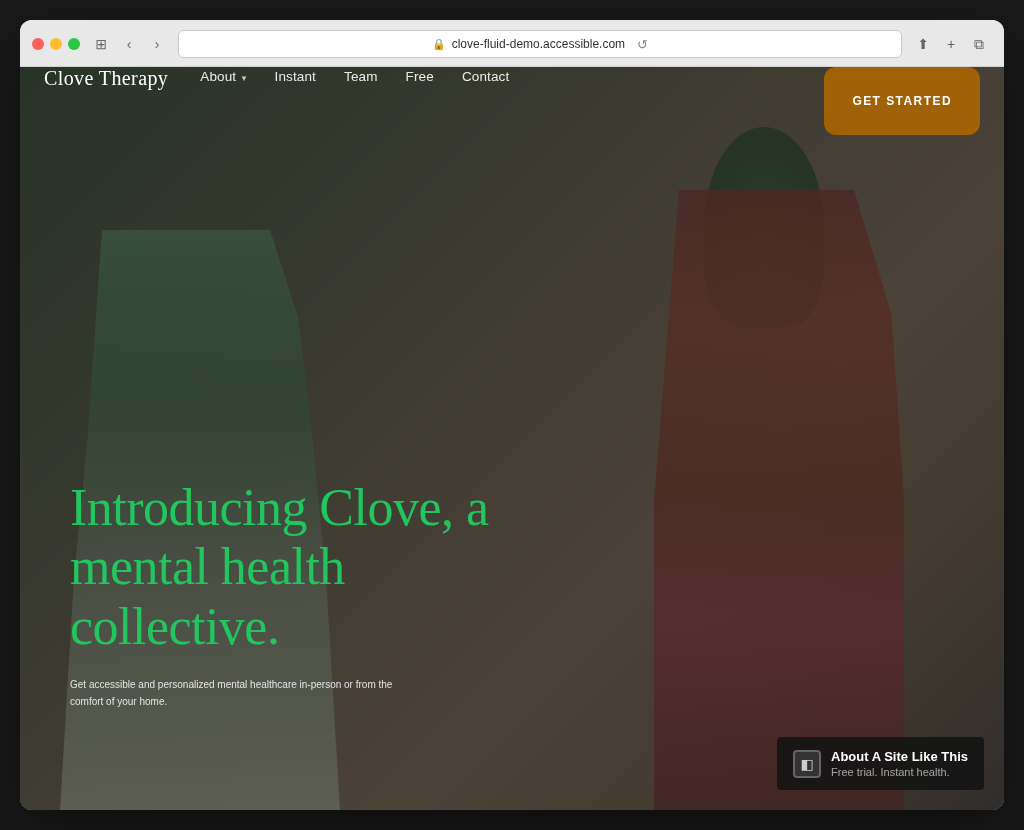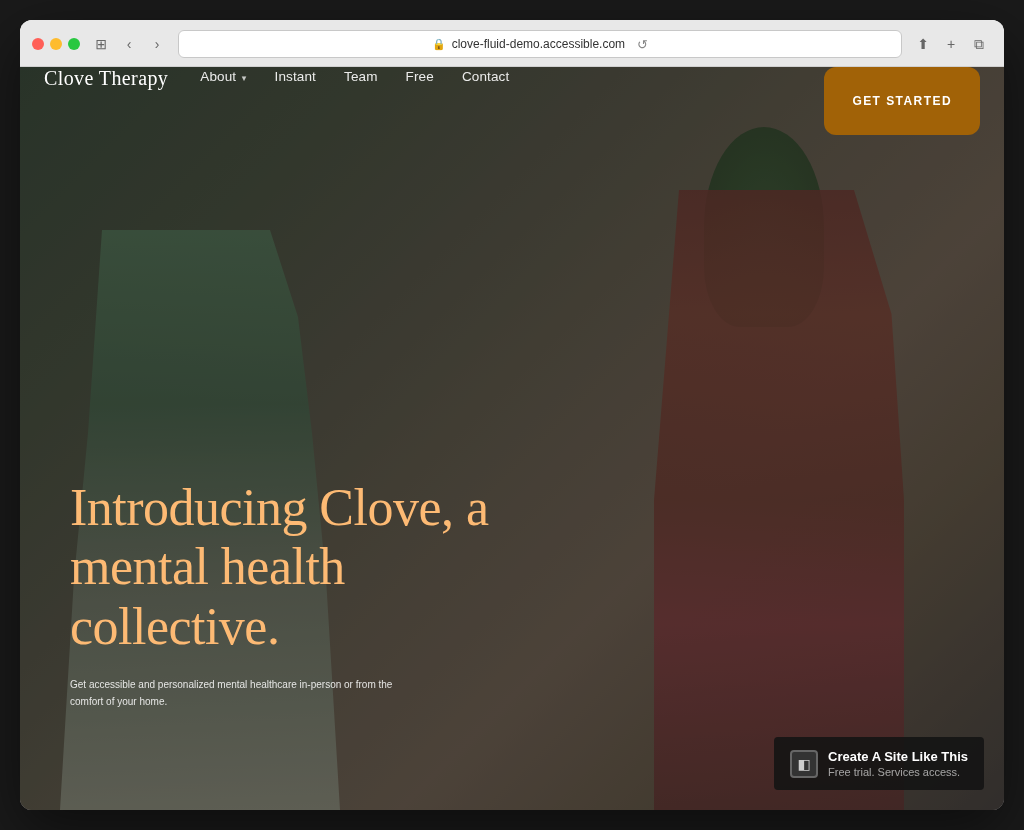--- a/index.html
+++ b/index.html
@@ -212,21 +212,21 @@
     
     .hero-content {
       position: absolute;
       bottom: 100px;
       left: 50px;
       max-width: 440px;
       z-index: 10;
     }
 
     .hero-title {
-      color: #fdba74;
+      color: #22c55e;
       font-size: 52px;
       font-weight: 400;
       line-height: 1.15;
       font-family: Georgia, 'Times New Roman', serif;
       margin-bottom: 20px;
       letter-spacing: -0.01em;
     }
 
     .hero-subtitle {
       color: rgba(255,255,255,0.85);
@@ -357,19 +357,19 @@
     <div class="hero-content">
       <h1 class="hero-title">Introducing Clove, a mental health collective.</h1>
       <p class="hero-subtitle">Get accessible and personalized mental healthcare in-person or from the comfort of your home.</p>
     </div>
 
     <div class="sq-badge">
       <div class="sq-logo">
         <span>◧</span>
       </div>
       <div>
-        <span class="sq-text-main">Create A Site Like This</span>
-        <span class="sq-text-sub">Free trial. Services access.</span>
+        <span class="sq-text-main">About A Site Like This</span>
+        <span class="sq-text-sub">Free trial. Instant health.</span>
       </div>
     </div>
 
   </div>
 </div>
 
 </body></html>

